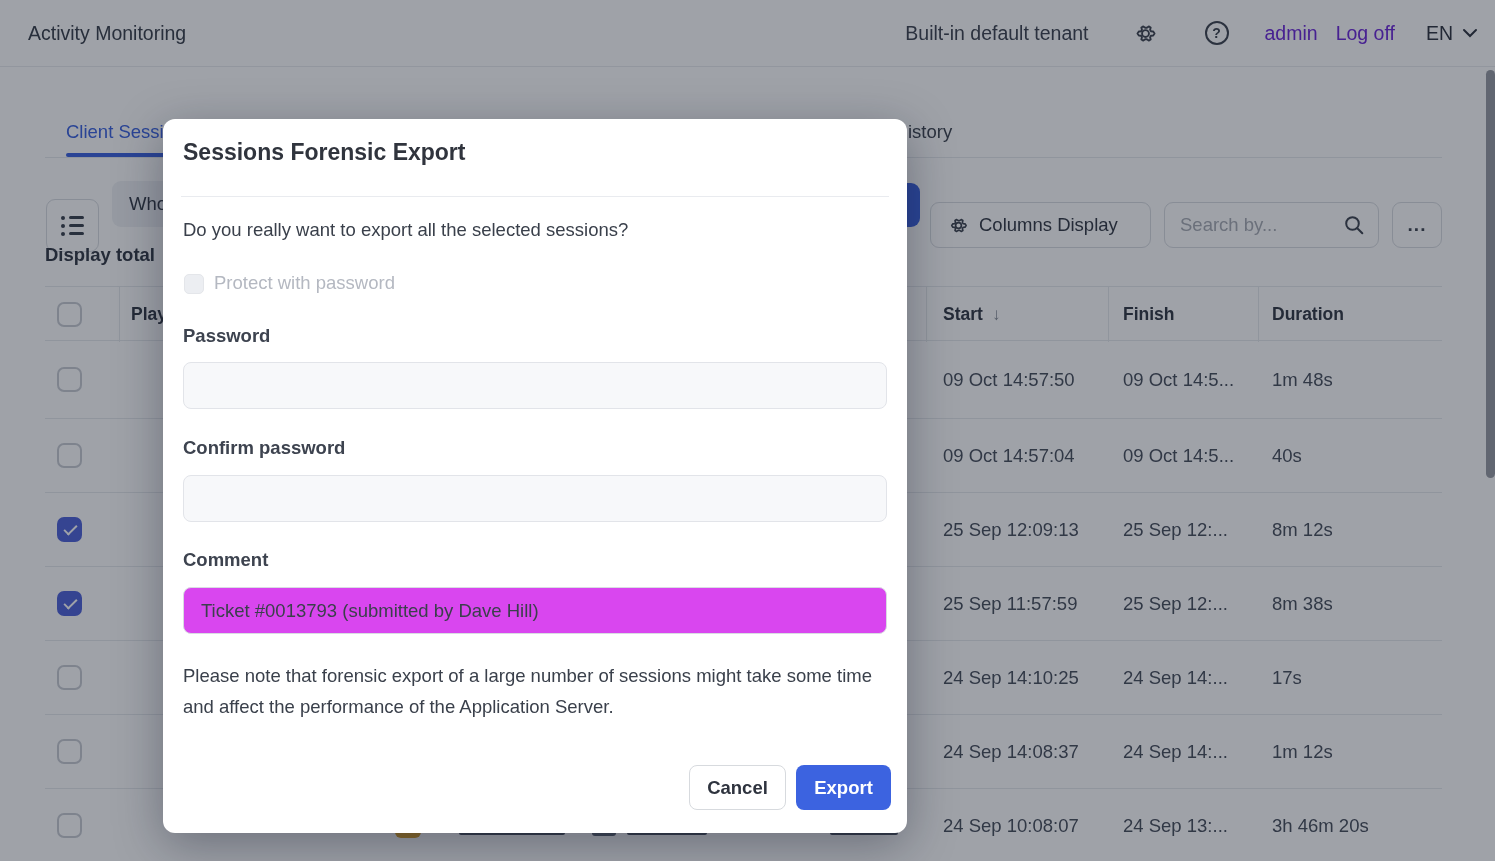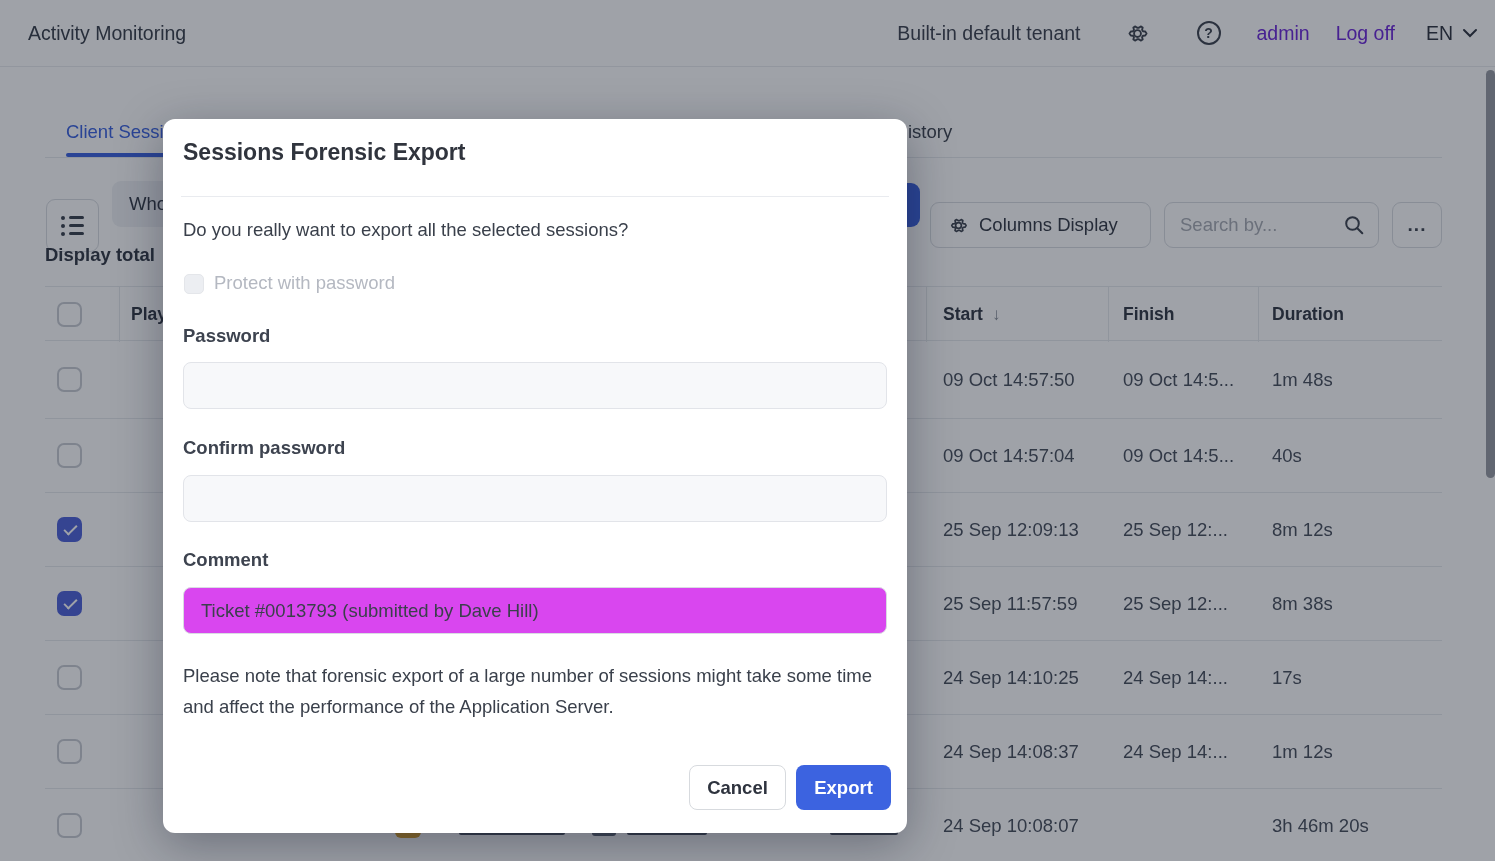--- a/index.html
+++ b/index.html
@@ -117,21 +117,21 @@
       <div class="abs topbar-right">
         <span class="tenant">Built-in default tenant</span>
         <span class="tb-ico" style="margin-left:44px">
           <svg width="25" height="25" viewBox="0 0 24 24" fill="none" stroke="currentColor" stroke-width="1.8" stroke-linejoin="round">
             <circle cx="12" cy="12" r="3.3"></circle>
             <path d="M19.4 13.9l1.3-1.9-1.3-1.9-2.2-.3-.8-1.3.6-2.2-1.9-1.1-1.8 1.3h-1.6L9.9 5.2 8 6.3l.6 2.2-.8 1.3-2.2.3L4.3 12l1.3 1.9 2.2.3.8 1.3-.6 2.2 1.9 1.1 1.8-1.3h1.6l1.8 1.3 1.9-1.1-.6-2.2.8-1.3z"></path>
           </svg>
         </span>
         <span class="help-circle" style="margin-left:46px">?</span>
         <span class="tb-link" style="margin-left:36px">admin</span>
-        <span class="tb-link" style="margin-left:26px">Log off</span>
+        <span class="tb-link" style="margin-left:18px">Log off</span>
         <span class="lang" style="margin-left:31px">
           <span>EN</span>
           <span style="display:flex">
             <svg width="16" height="10" viewBox="0 0 16 10" fill="none" stroke="#2f3540" stroke-width="2" stroke-linecap="round">
                 <polyline points="2,2 8,8 14,2"></polyline>
               </svg>
           </span>
         </span>
       </div>
     </div>
@@ -229,20 +229,21 @@
           </div>
           <div class="trow">
             <span class="cb"></span>
             <span class="cell c-start">24 Sep 14:08:37</span>
             <span class="cell c-finish">24 Sep 14:...</span>
             <span class="cell c-dur">1m 12s</span>
           </div>
           <div class="trow">
             <span class="cb"></span>
             <span class="cell c-start">24 Sep 10:08:07</span>
+            <span class="cell c-finish">24 Sep 13:...</span>
             <span class="cell c-dur">3h 46m 20s</span>
           </div>
         </div>
     </div>
 
     <div class="abs frag frag-yellow"></div>
     <div class="abs frag frag-bar1"></div>
     <div class="abs frag frag-ico2"></div>
     <div class="abs frag frag-bar2"></div>
     <div class="abs frag frag-bar3"></div>

